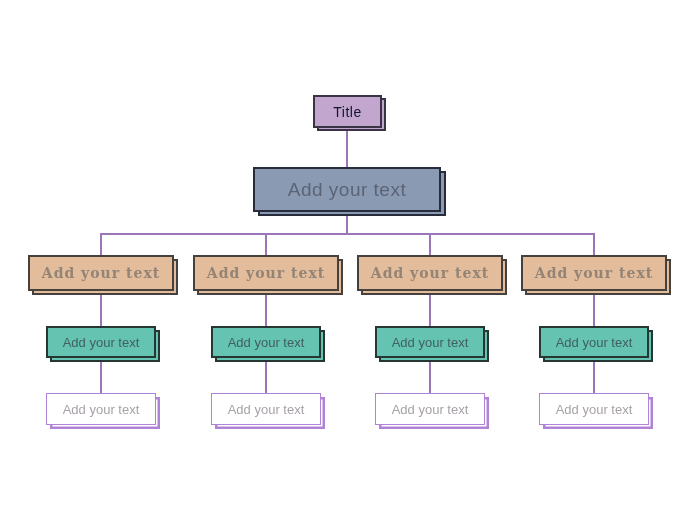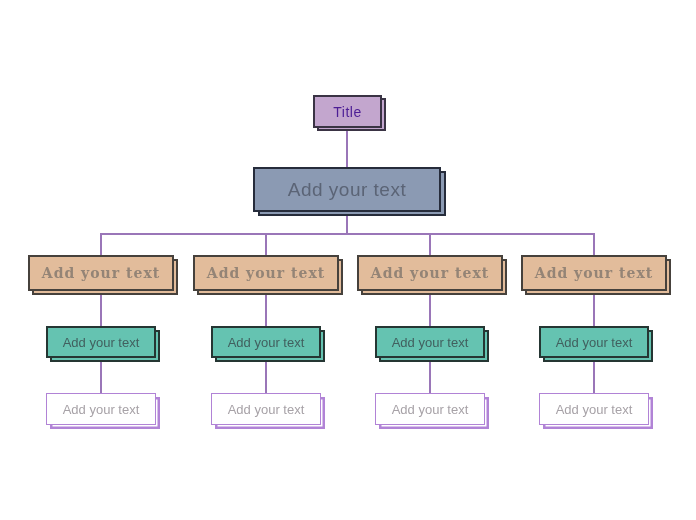--- a/index.html
+++ b/index.html
@@ -17,21 +17,21 @@
     text-align:center;
     cursor:default;
     white-space:nowrap;
   }
   
   .node.title{
     left:313px;top:95px;width:69px;height:33px;
     background:#c3a6ce;
     border:2px solid #3a3344;
     box-shadow:4px 3px 0 -2px #c3a6ce, 4px 3px 0 0 #3a3344;
-    color:#4c1d95;font-size:14px;letter-spacing:.5px;
+    color:#0f172a;font-size:14px;letter-spacing:.5px;
   }
   
   .node.root{
     left:253px;top:167px;width:188px;height:45px;
     background:#8b9ab3;
     border:2px solid #262c3b;
     box-shadow:5px 4px 0 -2px #8b9ab3, 5px 4px 0 0 #262c3b;
     color:#5b6476;font-size:19px;letter-spacing:.5px;
   }
   

